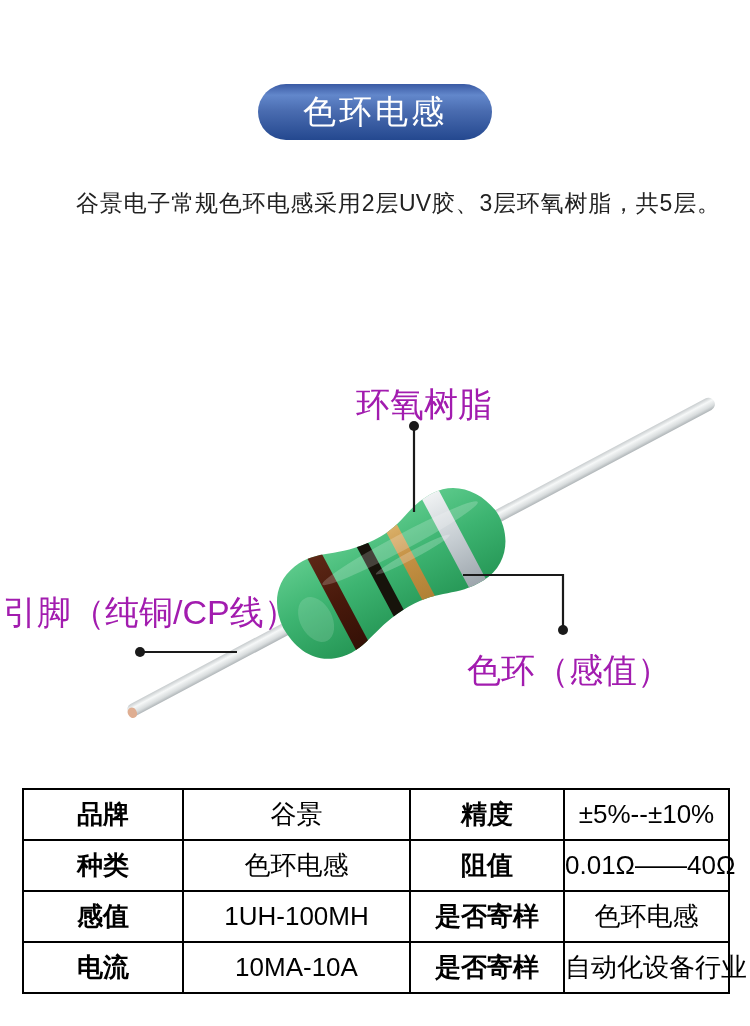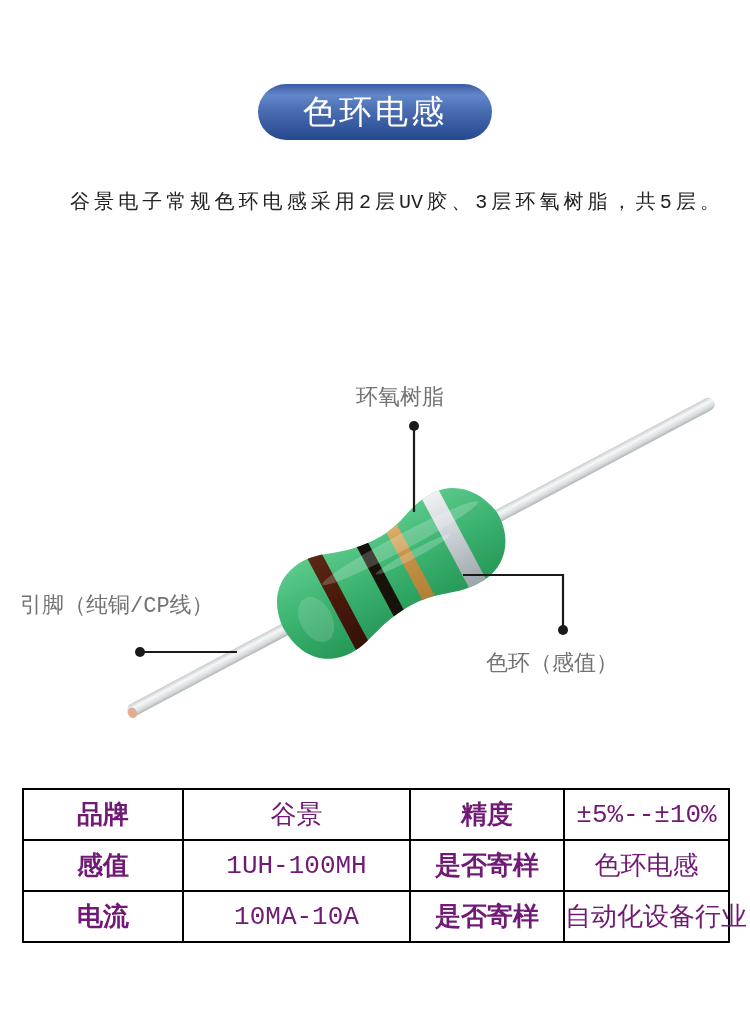--- a/index.html
+++ b/index.html
@@ -7,21 +7,20 @@
   body {
     font-family: "Liberation Sans", "DejaVu Sans", sans-serif;
     color: #1f1f1f;
   }
   .page {
     position: relative;
     width: 750px;
     height: 1026px;
     background: #ffffff;
     overflow: hidden;
-    font-family: Liberation Mono, monospace;
   }
   
   .pill {
     position: absolute;
     left: 258px;
     top: 84px;
     width: 234px;
     height: 56px;
     border-radius: 28px;
     background: linear-gradient(180deg, #3a5aa4 0%, #6287cb 20%, #4a6cb0 48%, #24488f 100%);
@@ -31,21 +30,21 @@
     display: flex;
     align-items: center;
     justify-content: center;
   }
   
   .desc {
     position: absolute;
     left: 30px;
     top: 184px;
     width: 690px;
-    font-size: 20px;
+    font-size: 23px;
     line-height: 38px;
     color: #222222;
   }
   .desc-line {
     text-align: justify;
     text-align-last: justify;
     white-space: nowrap;
   }
   .desc-line.first { text-indent: 2em; }
   .desc-line.last  { text-align-last: left; }
@@ -53,43 +52,43 @@
   .figure {
     position: absolute;
     left: 0;
     top: 360px;
     width: 750px;
     height: 410px;
   }
   .figure svg { position: absolute; left: 0; top: 0; }
   .lbl {
     position: absolute;
-    font-size: 22px;
-    color: #737373;
+    font-size: 34px;
+    color: #a21caf;
     white-space: nowrap;
   }
   .lbl-epoxy { left: 356px; top: 22px; }
-  .lbl-lead  { left: 20px;  top: 230px; }
-  .lbl-ring  { left: 486px; top: 288px; }
+  .lbl-lead  { left: 3px;  top: 230px; }
+  .lbl-ring  { left: 467px; top: 288px; }
   
   .spec-table {
     position: absolute;
     left: 22px;
     top: 788px;
     width: 706px;
     border-collapse: collapse;
     table-layout: fixed;
   }
   .spec-table td {
     border: 2px solid #000000;
     height: 51px;
     text-align: center;
     vertical-align: middle;
     font-size: 26px;
-    color: #701a75;
+    color: #000000;
     white-space: nowrap;
     overflow: visible;
     padding: 0;
   }
   .spec-table td.k { font-weight: bold; }
 </style>
 </head>
 <body>
 
 <div class="page">
@@ -180,20 +179,26 @@
         <col style="width:165px">
     </colgroup>
     <tbody>
       <tr>
         <td class="k">品牌</td>
         <td class="v">谷景</td>
         <td class="k">精度</td>
         <td class="v">±5%--±10%</td>
       </tr>
       <tr>
+        <td class="k">种类</td>
+        <td class="v">色环电感</td>
+        <td class="k">阻值</td>
+        <td class="v">0.01Ω——40Ω</td>
+      </tr>
+      <tr>
         <td class="k">感值</td>
         <td class="v">1UH-100MH</td>
         <td class="k">是否寄样</td>
         <td class="v">色环电感</td>
       </tr>
       <tr>
         <td class="k">电流</td>
         <td class="v">10MA-10A</td>
         <td class="k">是否寄样</td>
         <td class="v">自动化设备行业</td>

